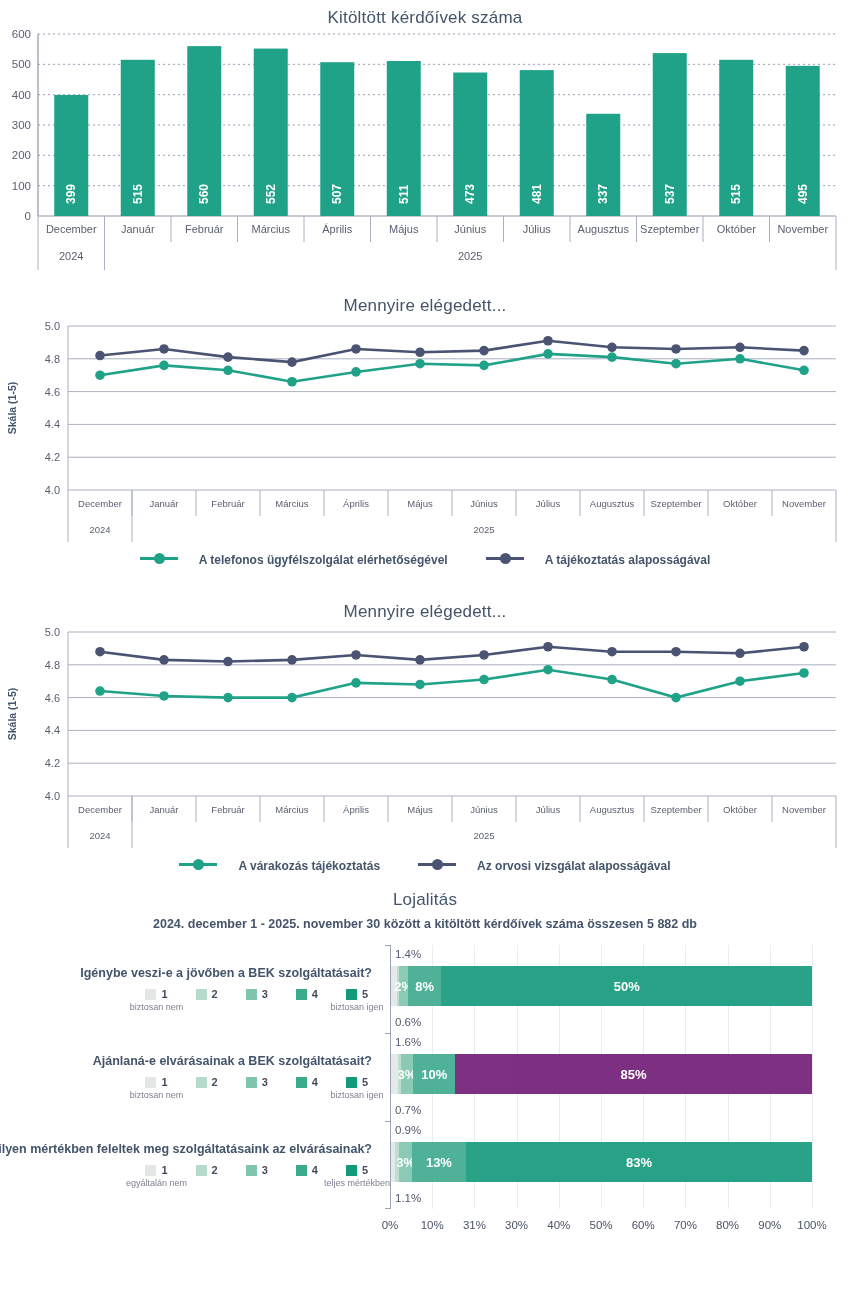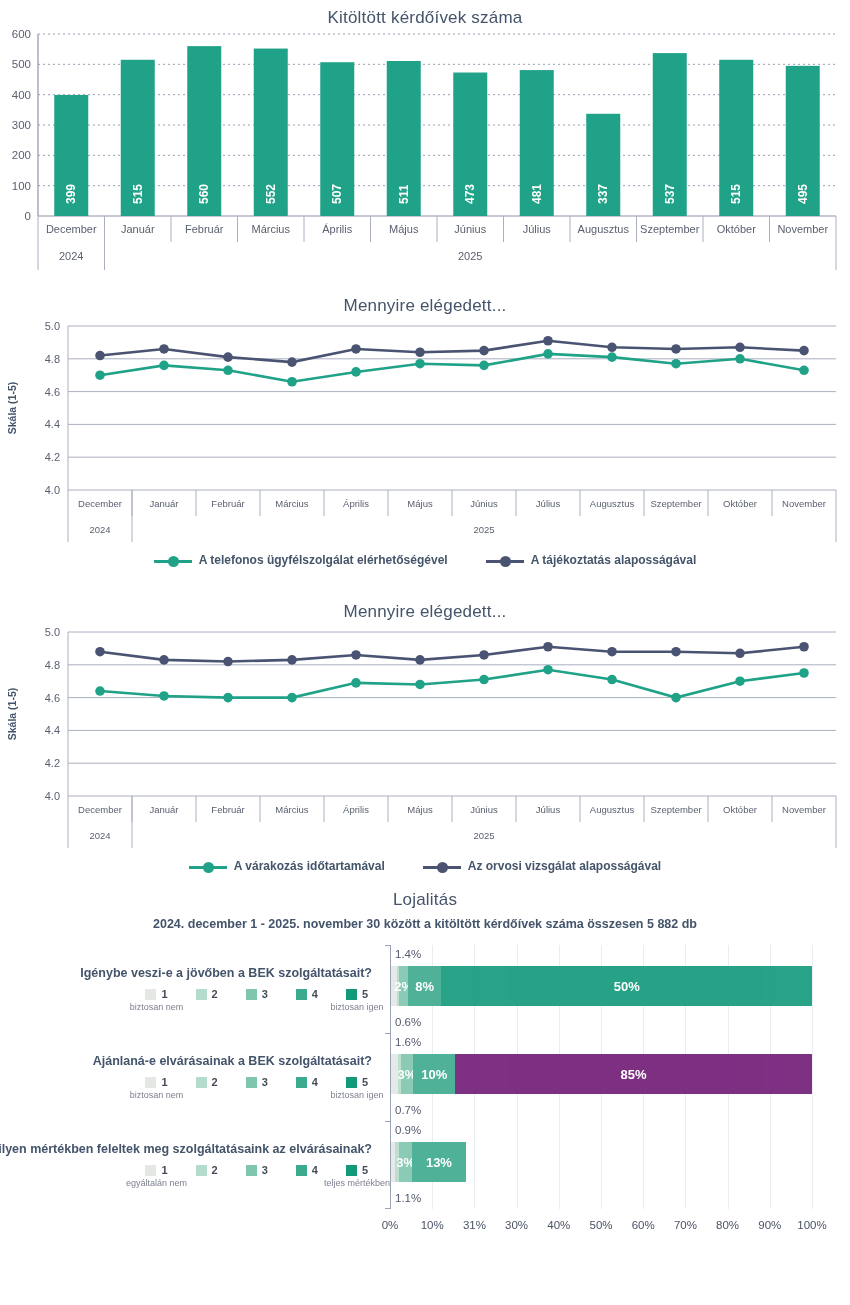--- a/index.html
+++ b/index.html
@@ -5,21 +5,21 @@
   *{box-sizing:border-box;margin:0;padding:0}
   html,body{width:850px;background:#ffffff}
   body{font-family:"Liberation Sans",sans-serif;overflow:hidden}
   .chart-title{font-size:17px;font-weight:normal;color:#44546A;text-align:center;letter-spacing:.2px}
   section{width:850px}
   svg{display:block}
   svg text{font-family:"Liberation Sans",sans-serif}
 
   
   .legend-row{display:flex;justify-content:center;align-items:center;gap:38px;margin-top:2px;height:24px}
-  .legend-item{display:flex;align-items:flex-end;gap:7px}
+  .legend-item{display:flex;align-items:flex-start;gap:21px}
   .legend-marker{position:relative;width:38px;height:11px;flex:0 0 auto}
   .legend-marker .lm-line{position:absolute;top:4px;left:0;width:100%;height:3px}
   .legend-marker .lm-dot{position:absolute;top:0;left:14px;width:11px;height:11px;border-radius:50%}
   .legend-label{font-size:12px;font-weight:bold;color:#44546A;white-space:nowrap}
 
   
   .loyalty{margin-top:12px}
   .loyalty-sub{font-size:12.5px;font-weight:bold;color:#44546A;text-align:center;margin-top:7px}
   .loyalty-body{position:relative;margin-top:14px;height:264px}
   .lgrid{position:absolute;left:390px;top:0;width:422px;height:264px}
@@ -278,21 +278,21 @@
       <text x="804" y="187" text-anchor="middle" fill="#595f6e" font-size="9.5">November</text>
       <text x="100" y="213" text-anchor="middle" fill="#595f6e" font-size="9.5">2024</text>
       <text x="484" y="213" text-anchor="middle" fill="#595f6e" font-size="9.5">2025</text>
     </svg>
   <div class="legend-row" id="legend2">
       <div class="legend-item">
         <span class="legend-marker">
         <span class="lm-line" style="background:#1FA287"></span>
           <span class="lm-dot" style="background:#1FA287"></span>
         </span>
-      <span class="legend-label">A várakozás időtartamával</span>
+      <span class="legend-label">A várakozás tájékoztatás</span>
       </div>
       <div class="legend-item">
         <span class="legend-marker">
         <span class="lm-line" style="background:#4A5472"></span>
           <span class="lm-dot" style="background:#4A5472"></span>
         </span>
       <span class="legend-label">Az orvosi vizsgálat alaposságával</span>
       </div>
     </div>
 </section>
@@ -444,20 +444,23 @@
           <div class="lbelow">1.1%</div>
           <div class="lbar">
             <div class="lseg" style="width: 0.891089%; background: rgb(227, 232, 228); opacity: 0.9;"></div>
             <div class="lseg" style="width: 1.08911%; background: rgb(181, 219, 204); opacity: 0.9;"></div>
             <div class="lseg" style="width: 2.9703%; background: rgb(127, 198, 174); opacity: 0.9;">
               <span class="slabel">3%</span>
             </div>
             <div class="lseg" style="width: 12.8713%; background: rgb(60, 170, 141); opacity: 0.9;">
               <span class="slabel">13%</span>
             </div>
+            <div class="lseg" style="width: 82.1782%; background: rgb(17, 153, 122); opacity: 0.9;">
+              <span class="slabel">83%</span>
+            </div>
           </div>
         </div>
       </div>
     </div>
   <div class="laxis" id="loyaltyAxis">
       <span style="left: 0%;">0%</span>
       <span style="left: 10%;">10%</span>
       <span style="left: 20%;">31%</span>
       <span style="left: 30%;">30%</span>
       <span style="left: 40%;">40%</span>

